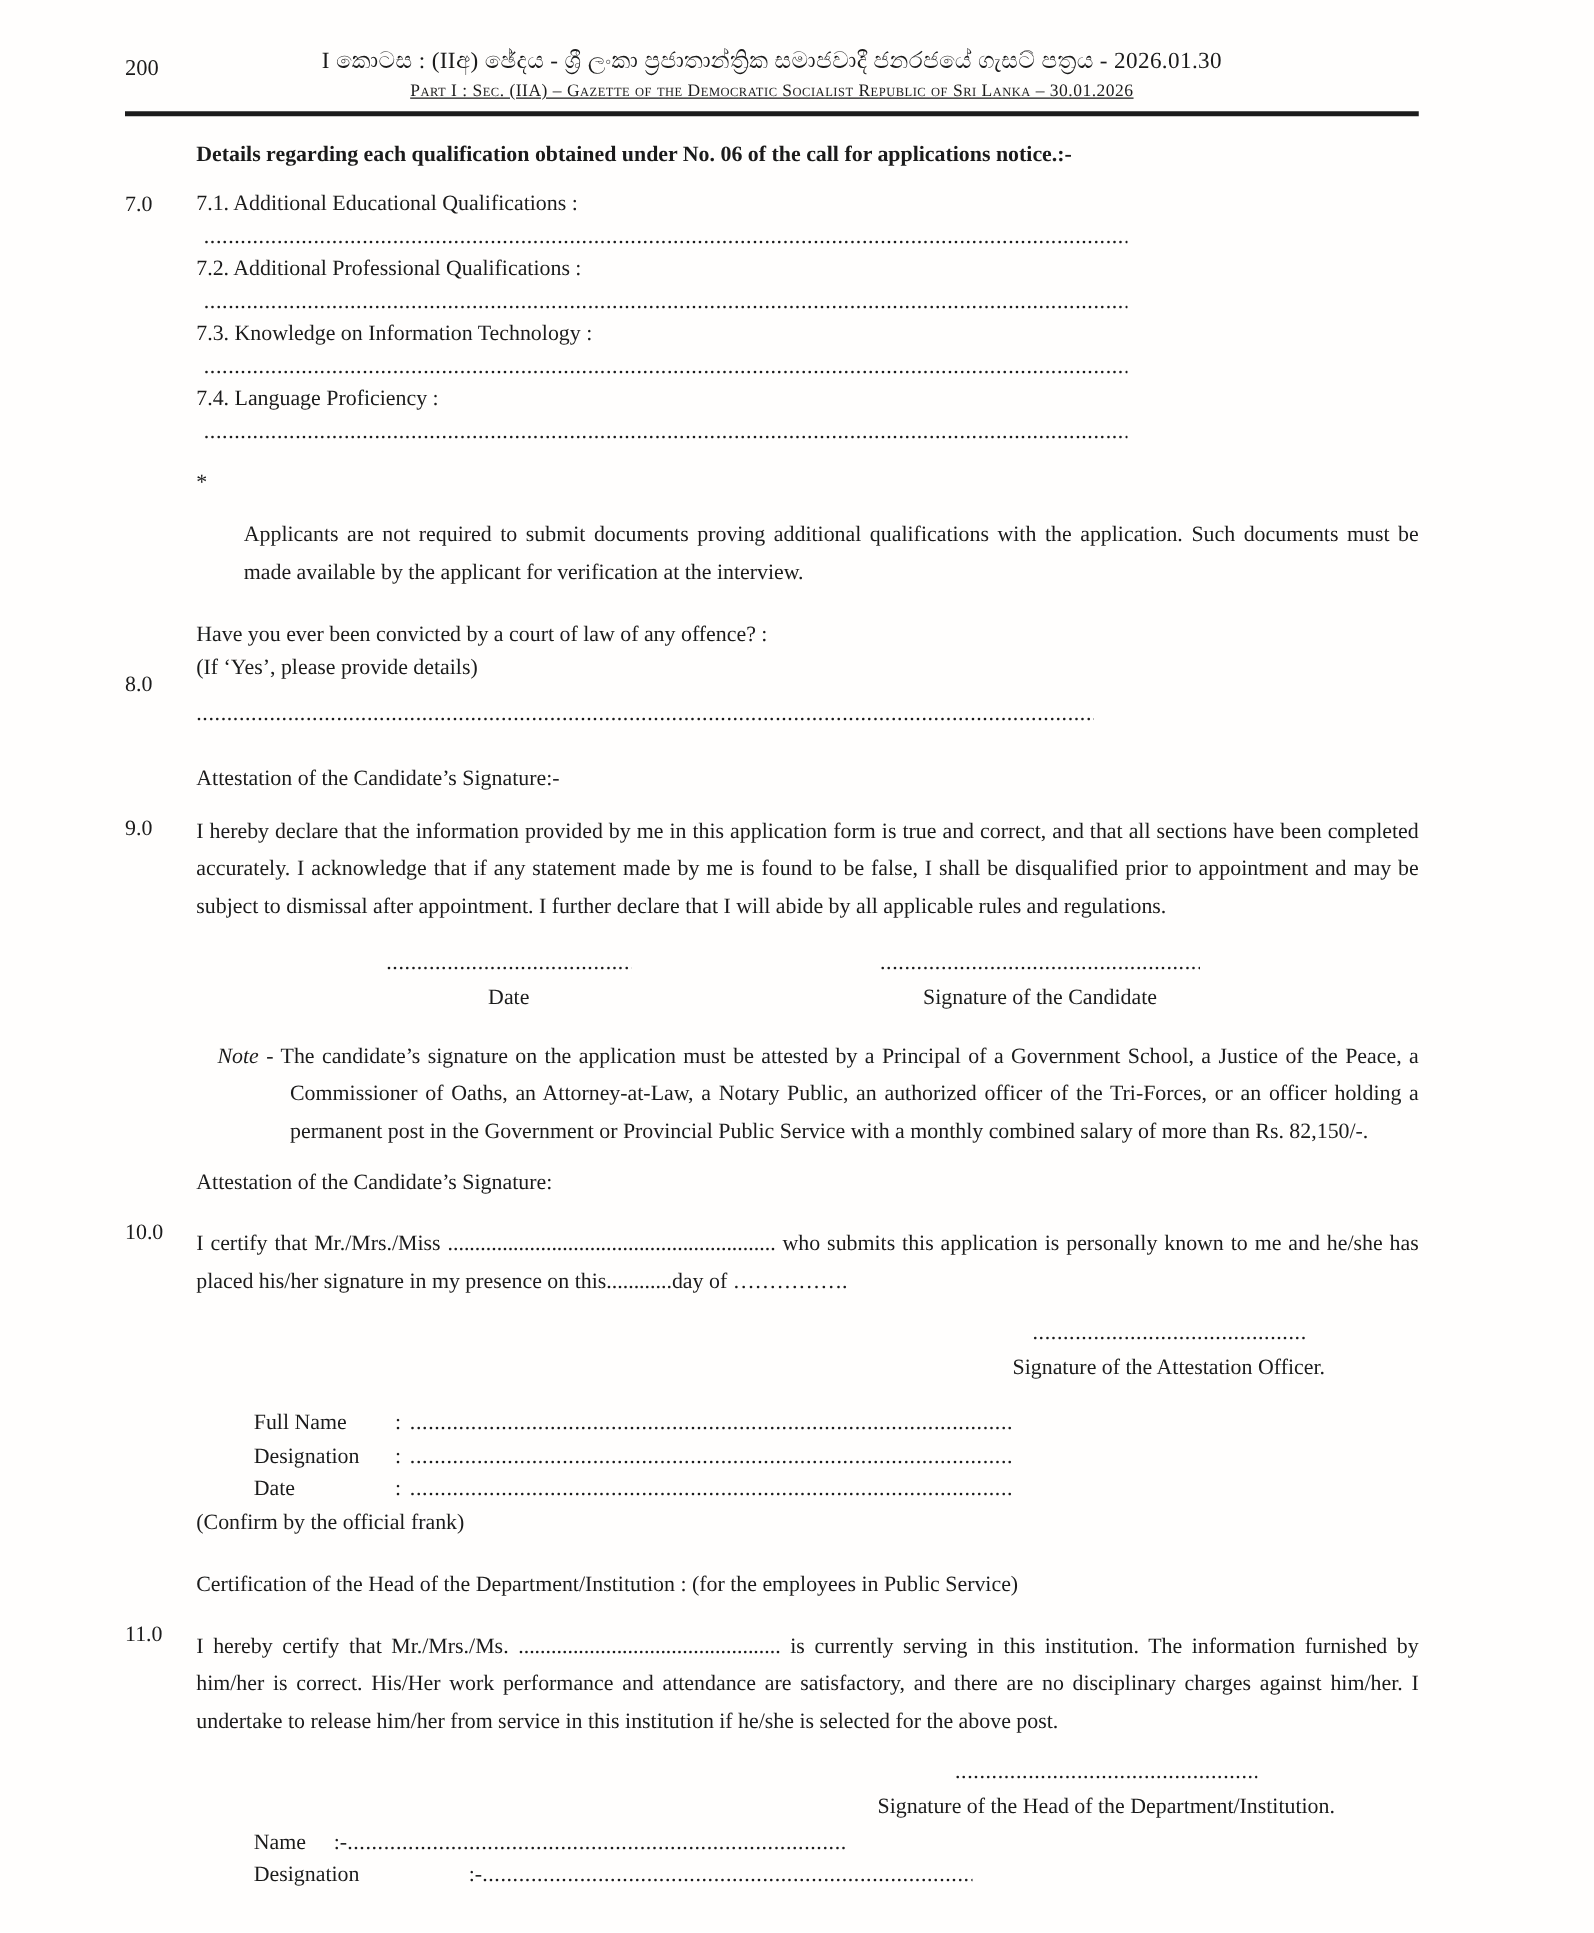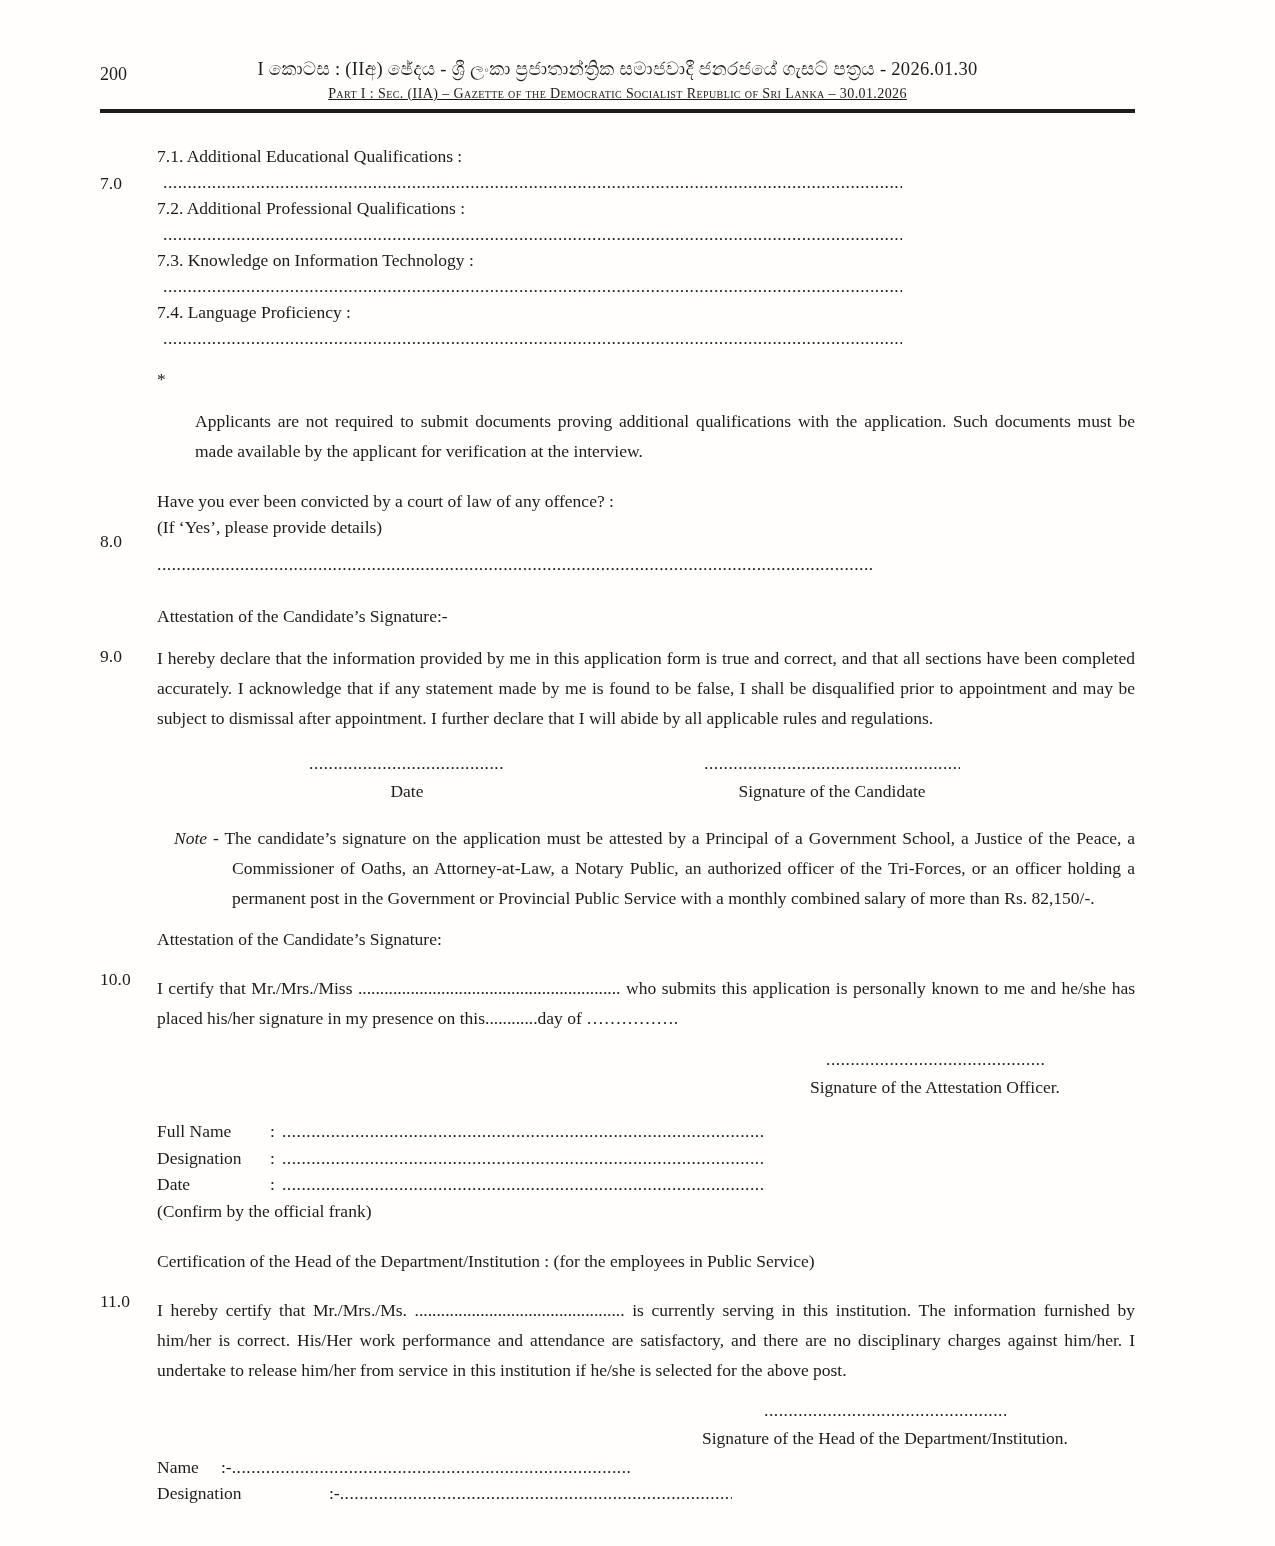--- a/index.html
+++ b/index.html
@@ -5,21 +5,21 @@
   * { box-sizing: border-box; }
   html, body { margin: 0; padding: 0; background: #ffffff; }
   .page {
     position: relative;
     width: 1275px;
     height: 1546px;
     background: #fffefd;
     color: #1b1b1b;
     font-family: "Liberation Serif", "DejaVu Serif", serif;
     font-size: 17.5px;
-    padding: 56px 140px 0 100px;
+    padding: 36px 140px 0 100px;
     overflow: hidden;
   }
   
   .header { position: relative; text-align: center; }
   .page-num { position: absolute; left: 0; top: 8px; font-size: 18px; }
   .h-sinhala { font-weight: normal; font-size: 18.5px; line-height: 26px; letter-spacing: 0.3px; }
   .h-english { font-variant: small-caps; font-size: 14px; line-height: 24px; letter-spacing: 0.4px; text-decoration: underline; }
   .header-rule { margin-top: 3px; height: 2px; border-top: 3px solid #1c1c1c; border-bottom: 1px solid #1c1c1c; }
   
   .sec { display: grid; grid-template-columns: 57px 1fr; }
@@ -43,39 +43,40 @@
   .cand-sig-row { display: flex; margin-top: 17px; }
   .sig-col { text-align: center; }
   .sig-label { line-height: 26px; margin-top: 2px; }
   
   .note-para { padding-left: 58px; text-indent: -58px; text-align: justify; line-height: 30px; margin-top: 19px; margin-left: 17px; }
   .note-para .it { font-style: italic; }
   
   .sig-block { text-align: center; }
   
   .field-row { line-height: 26.5px; white-space: nowrap; }
-  .f-label { display: inline-block; }
+  .f-label { display: inline-block; margin-left: 46px; }
   .f-sep { display: inline-block; margin-right: 7px; }
   .frank { line-height: 26px; }
 </style>
 </head>
 <body>
 
 <div class="page">
 
   <div class="header">
     <div class="page-num">200</div>
     <div class="h-sinhala">I කොටස : (IIඅ) ඡේදය - ශ්‍රී ලංකා ප්‍රජාතාන්ත්‍රික සමාජවාදී ජනරජයේ ගැසට් පත්‍රය - 2026.01.30</div>
     <div class="h-english">Part I : Sec. (IIA) – Gazette of the Democratic Socialist Republic of Sri Lanka – 30.01.2026</div>
   </div>
   <div class="header-rule"></div>
 
   <div class="sec" style="margin-top:17px">
     <div class="sec-num">7.0</div>
     <div class="sec-body">
+      <div class="bold">Details regarding each qualification obtained under No. 06 of the call for applications notice.:-</div>
       <div style="margin-top:13px">
         <div class="q-item">
           <span>7.1. Additional Educational Qualifications :</span>
           <span class="dots">........................................................................................................................................................................................................................................................</span>
         </div>
         <div class="q-item">
           <span>7.2. Additional Professional Qualifications :</span>
           <span class="dots">........................................................................................................................................................................................................................................................</span>
         </div>
         <div class="q-item">

